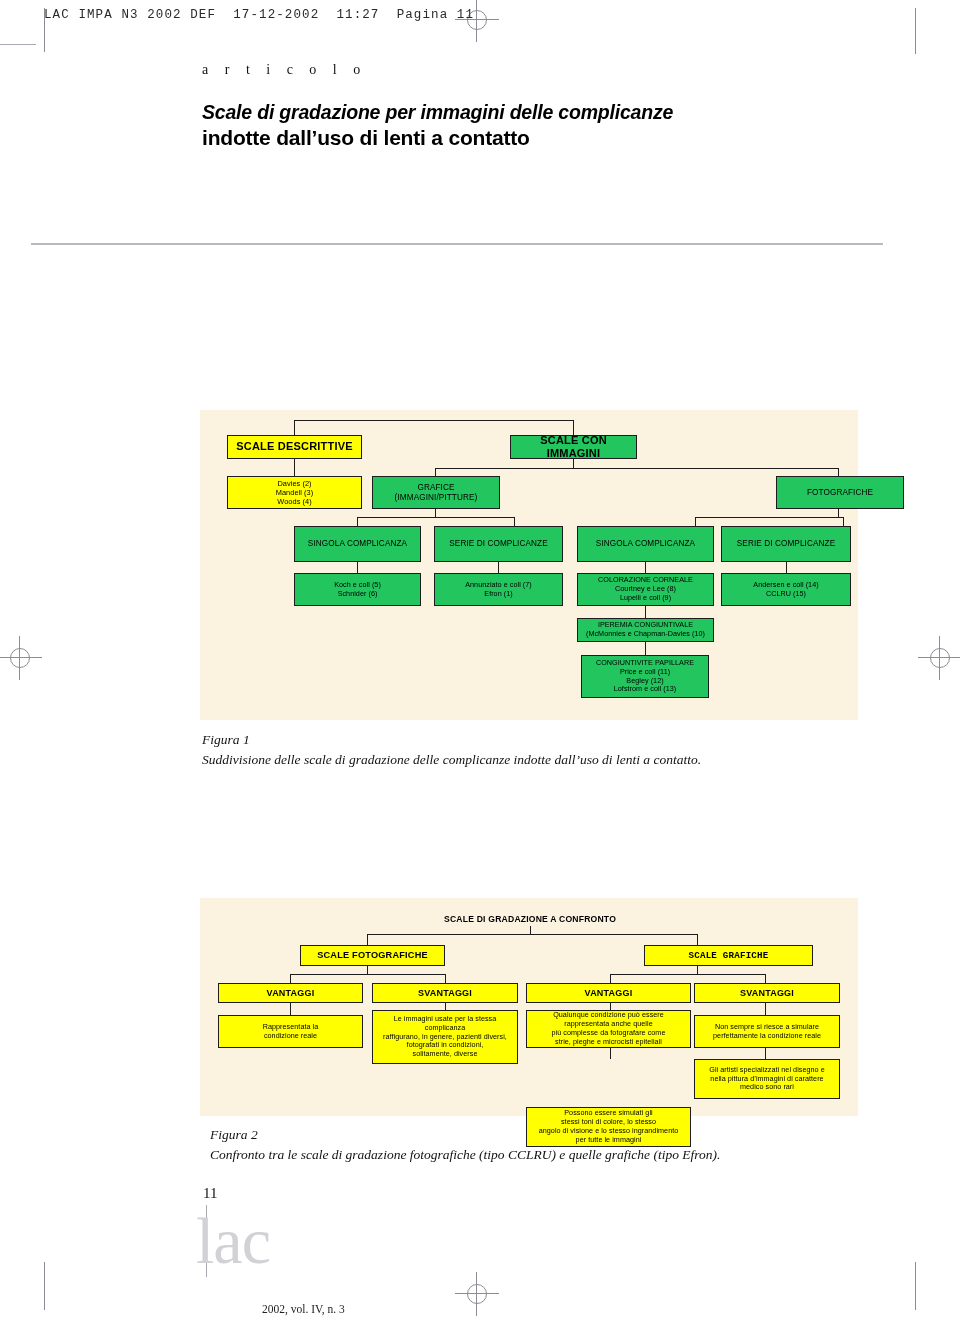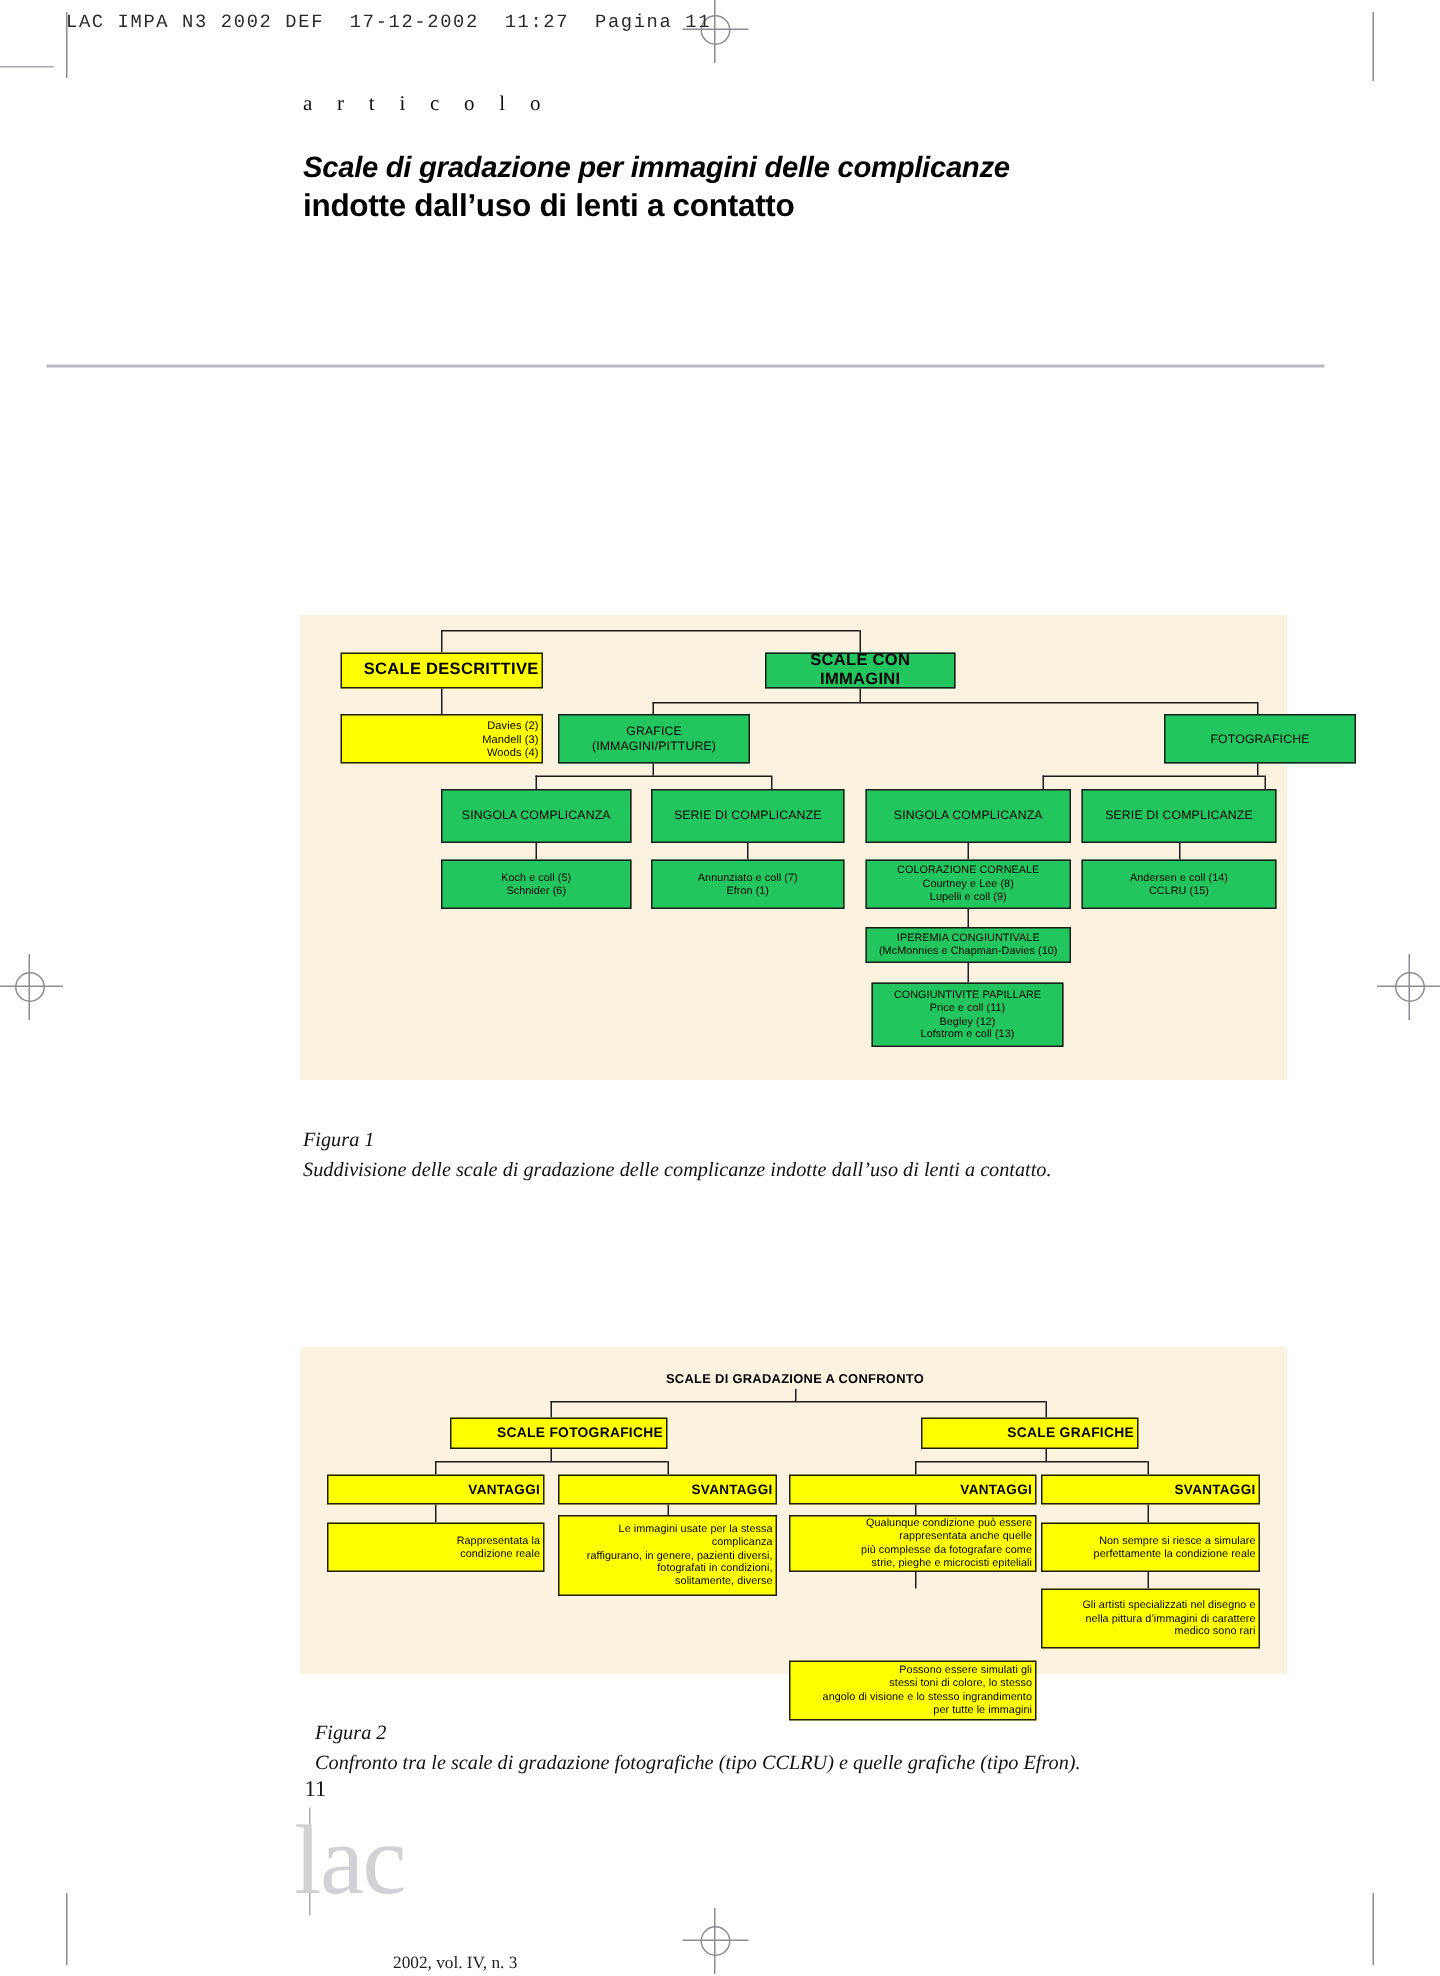--- a/index.html
+++ b/index.html
@@ -74,40 +74,39 @@
   .node {
     position: absolute;
     border: 1px solid #1d1d1d;
     box-sizing: border-box;
     display: flex; align-items: center; justify-content: center;
     text-align: center;
     line-height: 1.22;
     padding: 1px 2px;
   }
   .node.cyan { background: #22c55e; }
-  .node.yellow { background: #ffff00; text-align: right; }
+  .node.yellow { background: #ffff00; }
   .node .txt { display: block; width: 100%; }
 
   .t-hdr   { font-size: 11px; font-weight: bold; letter-spacing: 0.2px; }
   .t-mid   { font-size: 8.2px; letter-spacing: 0.1px; }
   .t-small { font-size: 7.4px; letter-spacing: 0.05px; }
   .t-leaf  { font-size: 7.2px; letter-spacing: 0.05px; }
 
   
   .conn { position: absolute; background: #1d1d1d; }
   .conn.v { width: 1px; }
   .conn.h { height: 1px; }
 
   
   .caption {
     position: absolute;
     font-family: "Liberation Serif", serif;
     font-style: italic; font-size: 13.5px; color: #111;
     line-height: 1.45;
-    margin-top: 20px;
   }
   #figure1-caption { left: 202px; top: 730px; width: 600px; }
   #figure2-caption { left: 210px; top: 1125px; width: 620px; }
 
   
   .folio {
     position: absolute; left: 203px; top: 1185px;
     font-family: "Liberation Serif", serif; font-size: 15px; color: #111;
   }
   .logo-rule {
@@ -257,21 +256,21 @@
   </div>
 
   <div class="conn v" style="left:330px; top:28px; height:8px;"></div>
   <div class="conn h" style="left:167px; top:36px; width:330px;"></div>
   <div class="conn v" style="left:167px; top:36px; height:11px;"></div>
   <div class="conn v" style="left:497px; top:36px; height:11px;"></div>
 
   <div class="node yellow" style="left:100px; top:47px; width:145px; height:21px;">
     <span class="txt t-hdr" style="font-size:9.2px;">SCALE FOTOGRAFICHE</span>
   </div>
-  <div class="node yellow" style="left:414px; top:47px; width:145px; height:21px;">
+  <div class="node yellow" style="left:444px; top:47px; width:169px; height:21px;font-family:Liberation Mono, monospace;">
     <span class="txt t-hdr" style="font-size:9.2px;">SCALE GRAFICHE</span>
   </div>
 
   <div class="conn v" style="left:167px; top:68px; height:8px;"></div>
   <div class="conn h" style="left:90px; top:76px; width:155px;"></div>
   <div class="conn v" style="left:90px; top:76px; height:9px;"></div>
   <div class="conn v" style="left:245px; top:76px; height:9px;"></div>
 
   <div class="conn v" style="left:497px; top:68px; height:8px;"></div>
   <div class="conn h" style="left:410px; top:76px; width:155px;"></div>

